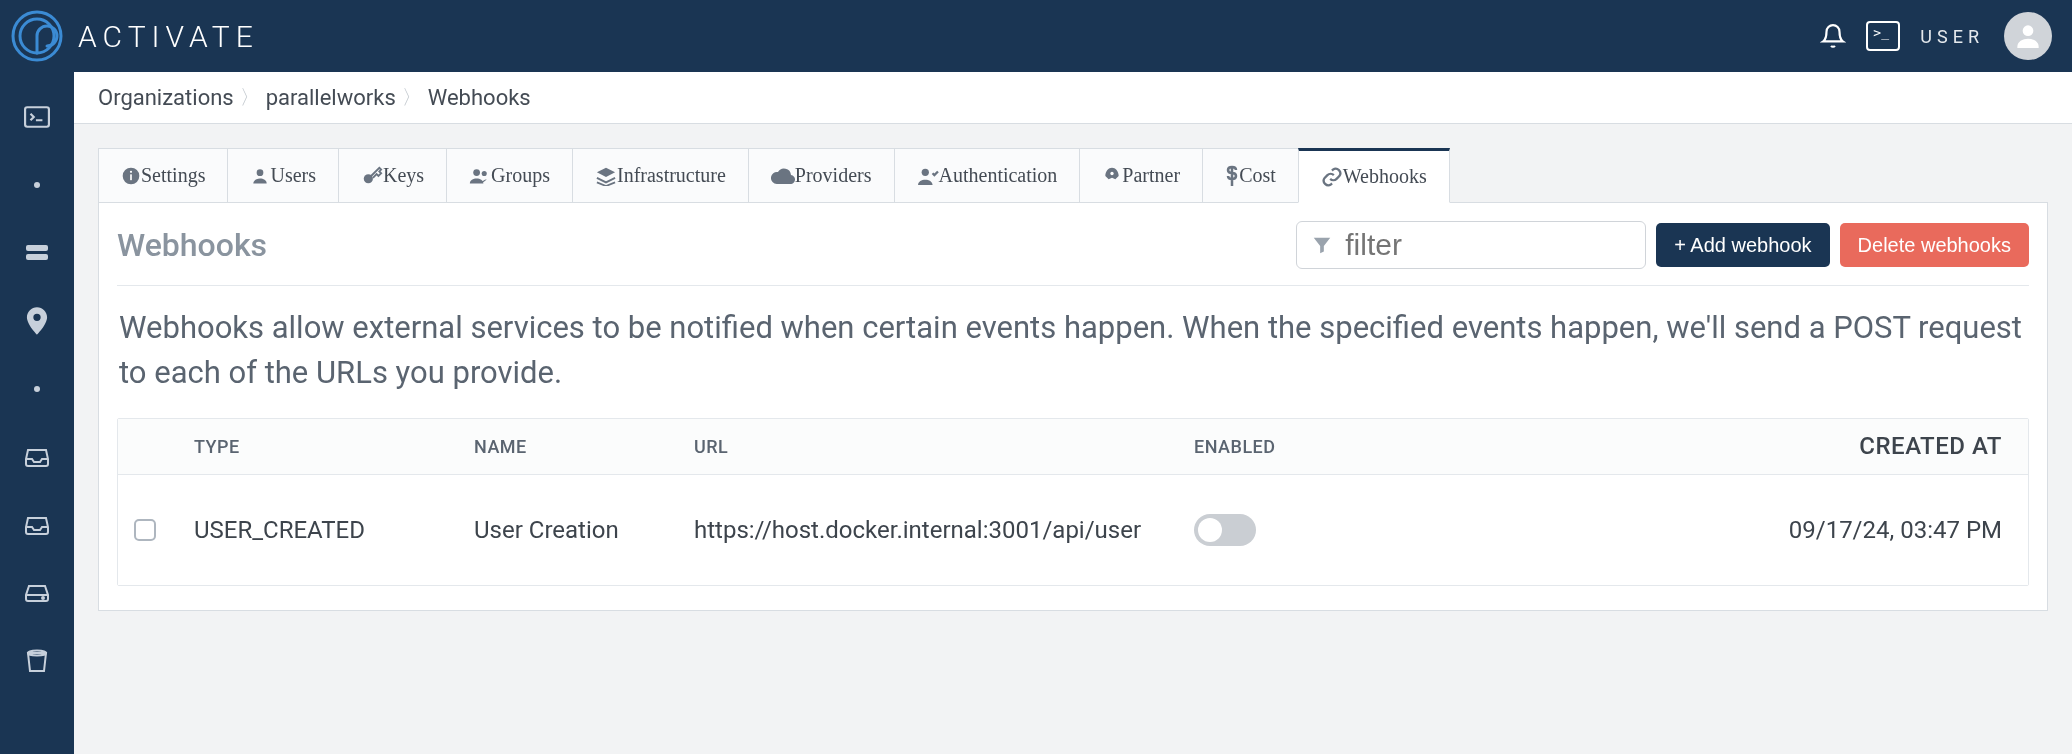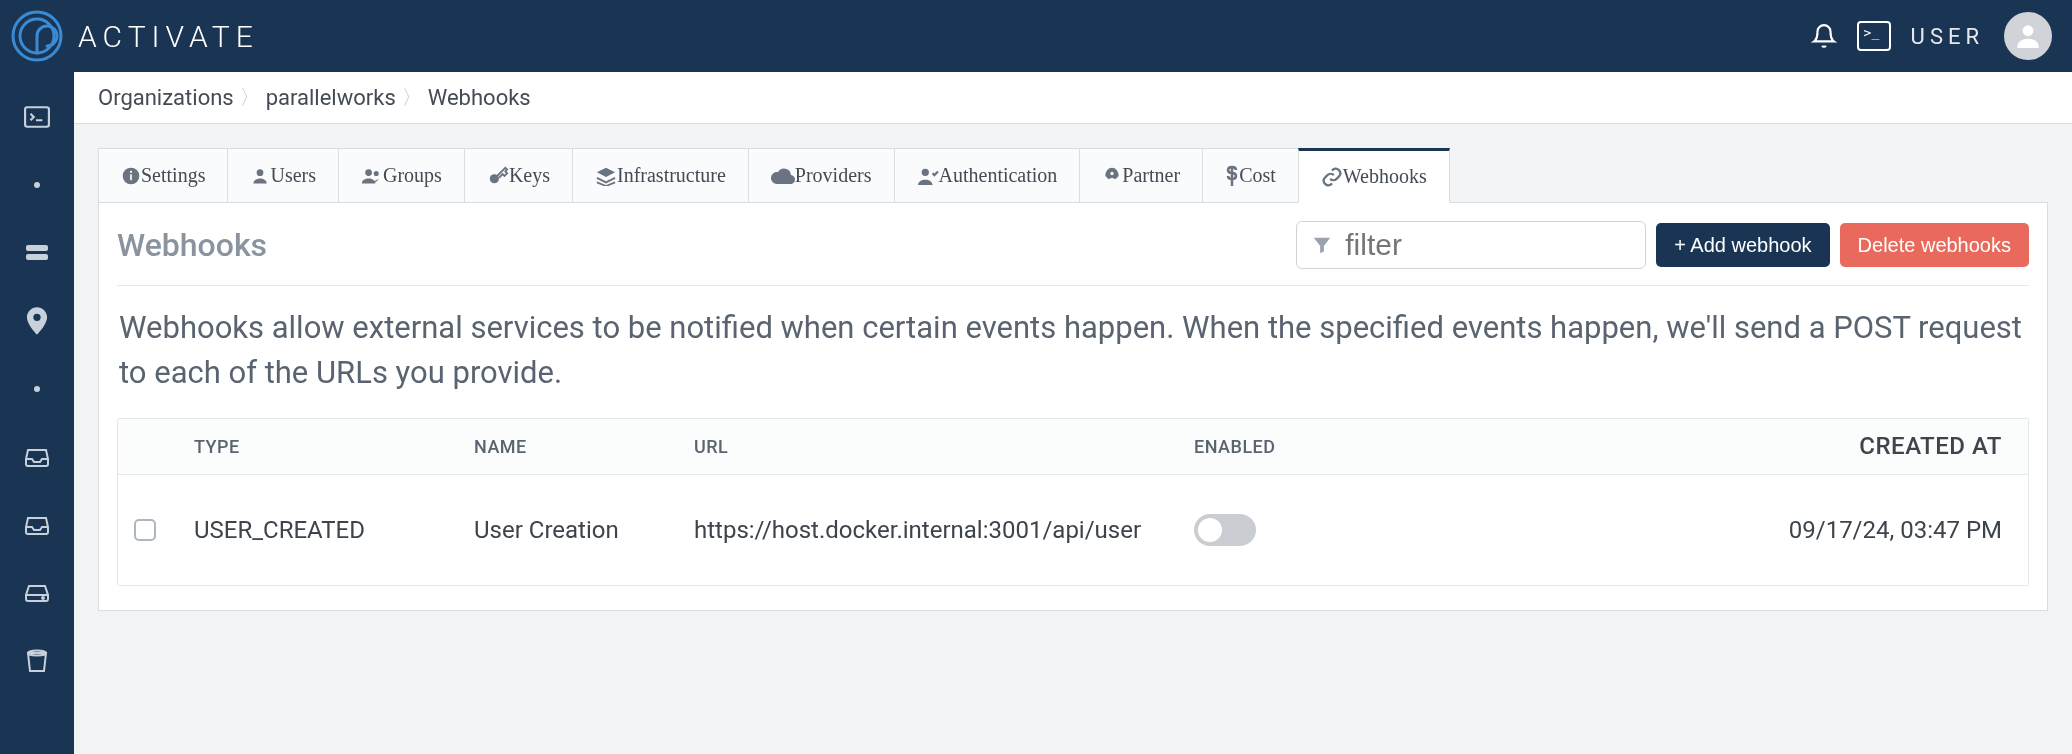--- a/index.html
+++ b/index.html
@@ -47,21 +47,21 @@
       height: 30px;
       display: flex;
       align-items: flex-start;
       justify-content: flex-start;
       padding: 3px 5px;
       font-size: 13px;
       font-family: monospace;
       line-height: 1;
     }
     .user-label {
-      font-size: 22px;
+      font-size: 18px;
       letter-spacing: 5px;
       color: #e5e9ed;
       font-weight: 400;
     }
     .avatar {
       width: 48px;
       height: 48px;
       border-radius: 50%;
       background: #d0d4d9;
       display: flex;
@@ -375,36 +375,36 @@
           <span class="tab-icon">
             <svg width="20" height="20" viewBox="0 0 24 24" fill="currentColor">
                 <circle cx="12" cy="8" r="4"></circle>
                 <path d="M4 21c0-4 4-6 8-6s8 2 8 6"></path>
               </svg>
           </span>
           <span>Users</span>
         </div>
         <div class="tab">
           <span class="tab-icon">
+            <svg width="22" height="22" viewBox="0 0 24 24" fill="currentColor">
+                <circle cx="8" cy="15" r="5"></circle>
+                <path d="M11 12l9-9 2 2-2 2 2 2-3 3-2-2-4 4" stroke="currentColor" stroke-width="2" fill="none"></path>
+              </svg>
+          </span>
+          <span>Keys</span>
+        </div>
+        <div class="tab">
+          <span class="tab-icon">
             <svg width="22" height="18" viewBox="0 0 26 20" fill="currentColor">
                 <circle cx="9" cy="6" r="4"></circle>
                 <circle cx="18" cy="7" r="3"></circle>
                 <path d="M1 19c0-4 4-6 8-6s8 2 8 6M15 19c0-3 3-5 6-5"></path>
               </svg>
           </span>
           <span>Groups</span>
-        </div>
-        <div class="tab">
-          <span class="tab-icon">
-            <svg width="22" height="22" viewBox="0 0 24 24" fill="currentColor">
-                <circle cx="8" cy="15" r="5"></circle>
-                <path d="M11 12l9-9 2 2-2 2 2 2-3 3-2-2-4 4" stroke="currentColor" stroke-width="2" fill="none"></path>
-              </svg>
-          </span>
-          <span>Keys</span>
         </div>
         <div class="tab">
           <span class="tab-icon">
             <svg width="22" height="20" viewBox="0 0 24 22" fill="currentColor">
                 <path d="M12 2l10 5-10 5L2 7l10-5z"></path>
                 <path d="M2 13l10 5 10-5M2 18l10 4 10-4" fill="none" stroke="currentColor" stroke-width="2"></path>
               </svg>
           </span>
           <span>Infrastructure</span>
         </div>

